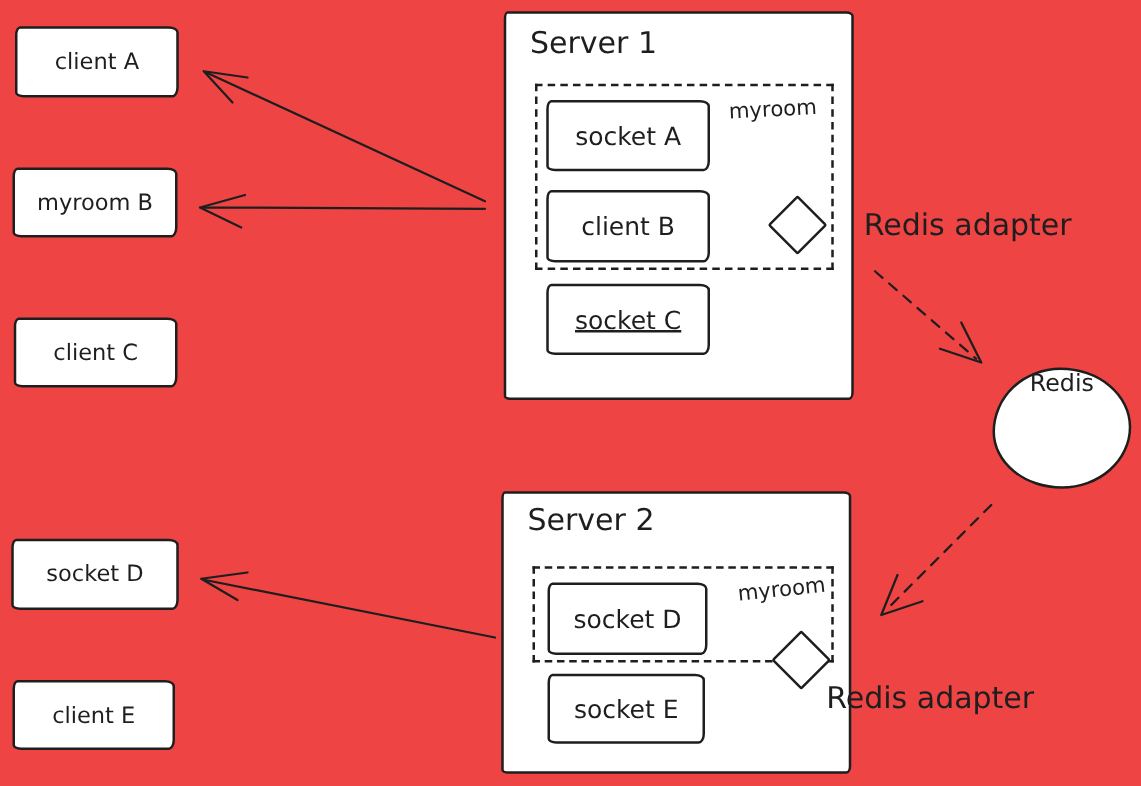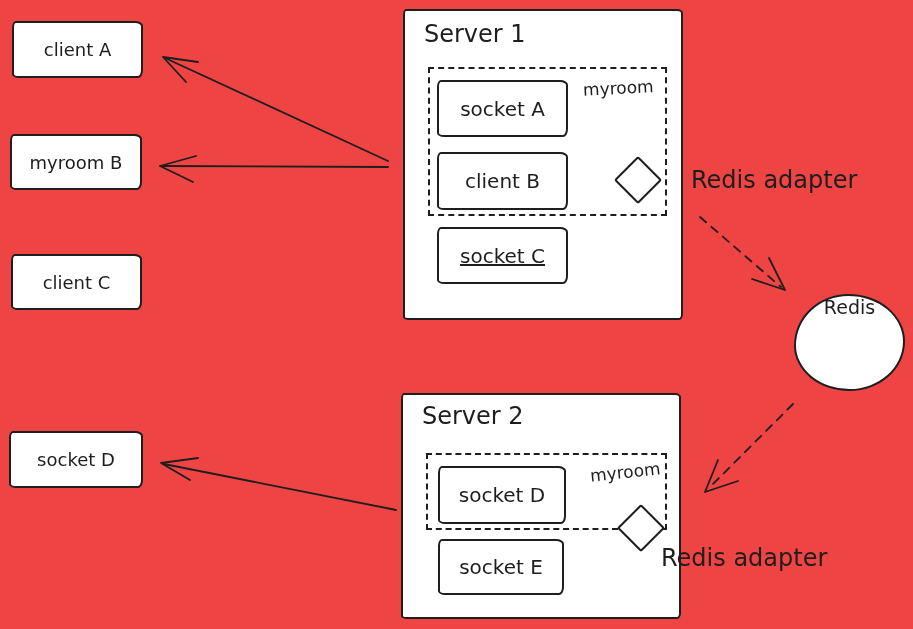--- a/index.html
+++ b/index.html
@@ -92,20 +92,23 @@
   </div>
   <div class="box client-box" style="left:10px; top:134px; width:132px; height:56px;">
     <span>myroom B</span>
   </div>
   <div class="box client-box" style="left:11px; top:254px; width:131px; height:56px;">
     <span>client C</span>
   </div>
   <div class="box client-box" style="left:9px; top:431px; width:134px; height:57px;">
     <span>socket D</span>
   </div>
+  <div class="box client-box" style="left:10px; top:544px; width:130px; height:56px;">
+    <span>client E</span>
+  </div>
 
   <div class="box server-box" style="left:403px; top:9px; width:280px; height:311px;"></div>
   <div class="server-title" style="left:424px; top:20px;">Server 1</div>
 
   <div class="room" style="left:428px; top:67px; width:239px; height:149px;"></div>
   <div class="room-label" style="left:583px; top:78px; transform:rotate(-3deg);">myroom</div>
 
   <div class="box socket-box" style="left:437px; top:80px; width:131px; height:57px;justify-content:center;">
     <span>socket A</span>
   </div>

